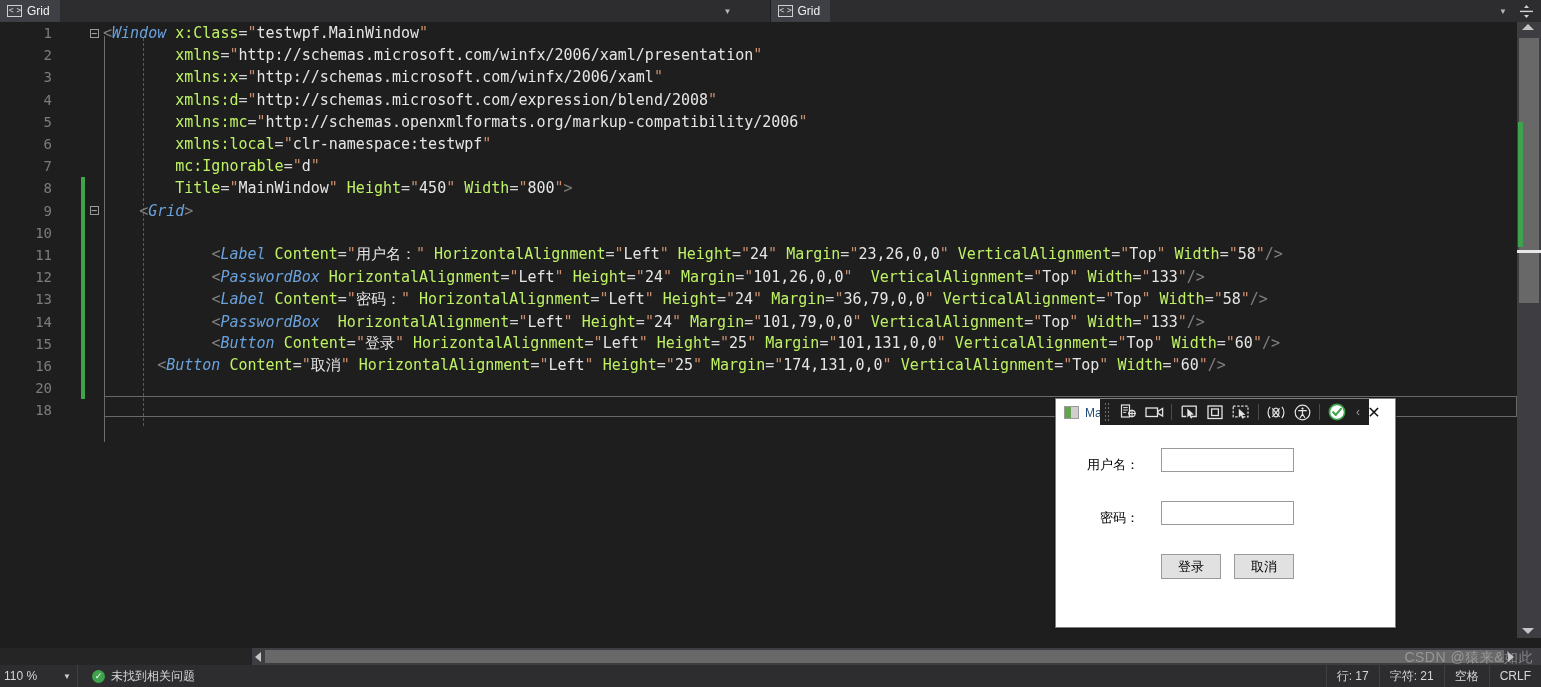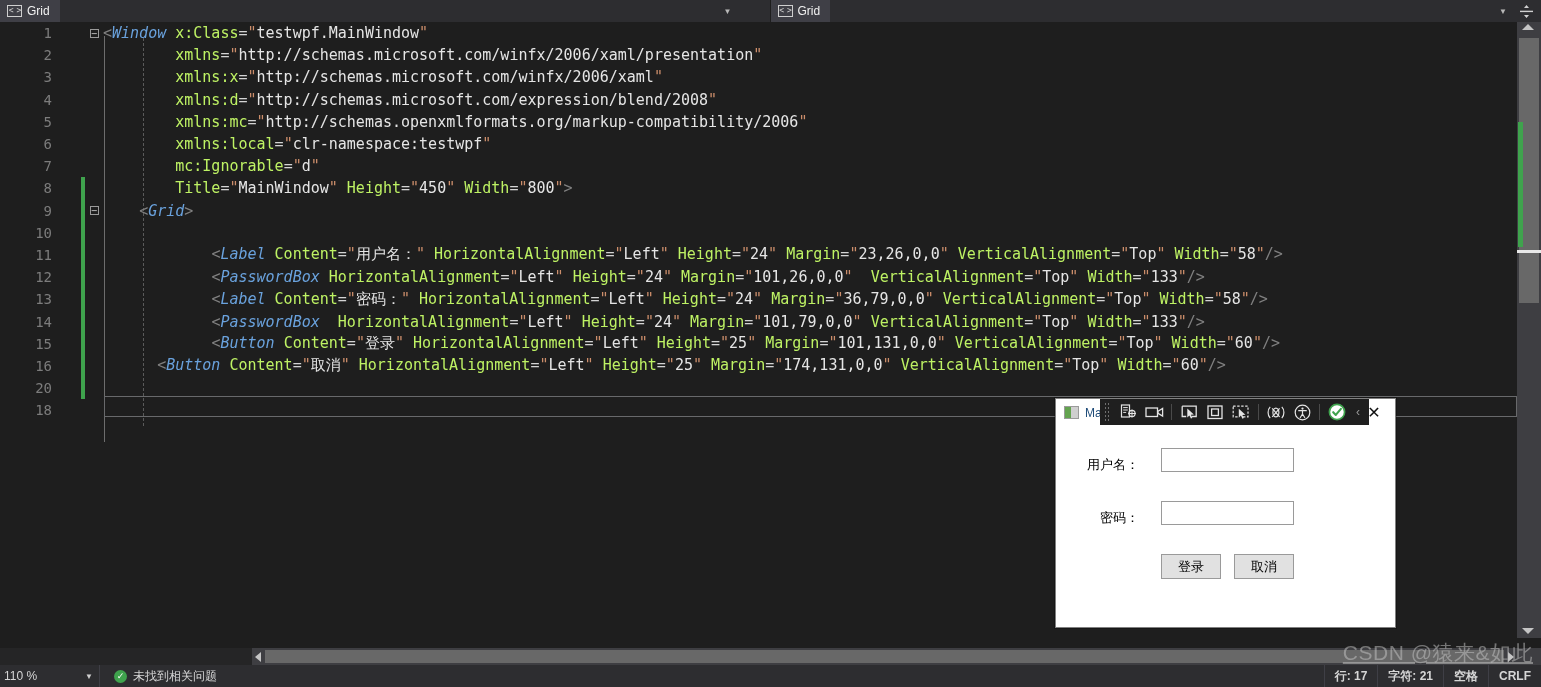--- a/index.html
+++ b/index.html
@@ -230,21 +230,21 @@
   
   .statusbar {
     position: absolute; left: 0; bottom: 0;
     width: 1541px; height: 22px;
     background: #2d2d30;
     display: flex; align-items: center;
     color: #d6d6d6;
     font-size: 12px;
   }
   .zoom-box {
-    width: 100px;
+    width: 78px;
     display: flex; align-items: center; justify-content: space-between;
     padding: 0 6px 0 4px;
     box-sizing: border-box;
     height: 22px;
     border-right: 1px solid #3f3f46;
   }
   .zoom-caret { font-size: 8px; color: #cfcfcf; }
   .status-issue {
     display: flex; align-items: center; gap: 6px;
     margin-left: 14px;
@@ -261,33 +261,31 @@
     margin-left: auto;
     display: flex; align-items: center;
     height: 22px;
   }
   .status-cell {
     padding: 0 10px;
     height: 22px;
     display: flex; align-items: center;
     border-left: 1px solid #3f3f46;
     white-space: nowrap;
-    font-weight: bold;
   }
 
   
   .watermark {
     position: absolute;
     right: 8px; bottom: 20px;
     color: rgba(190,190,190,0.55);
-    font-size: 21px;
+    font-size: 14px;
     letter-spacing: 0.5px;
     white-space: nowrap;
     pointer-events: none;
-    text-decoration: underline;
   }
 
   
   .app-window {
     position: absolute;
     left: 1055px; top: 398px;
     width: 341px; height: 230px;
     background: #ffffff;
     border: 1px solid #808080;
     box-sizing: border-box;

